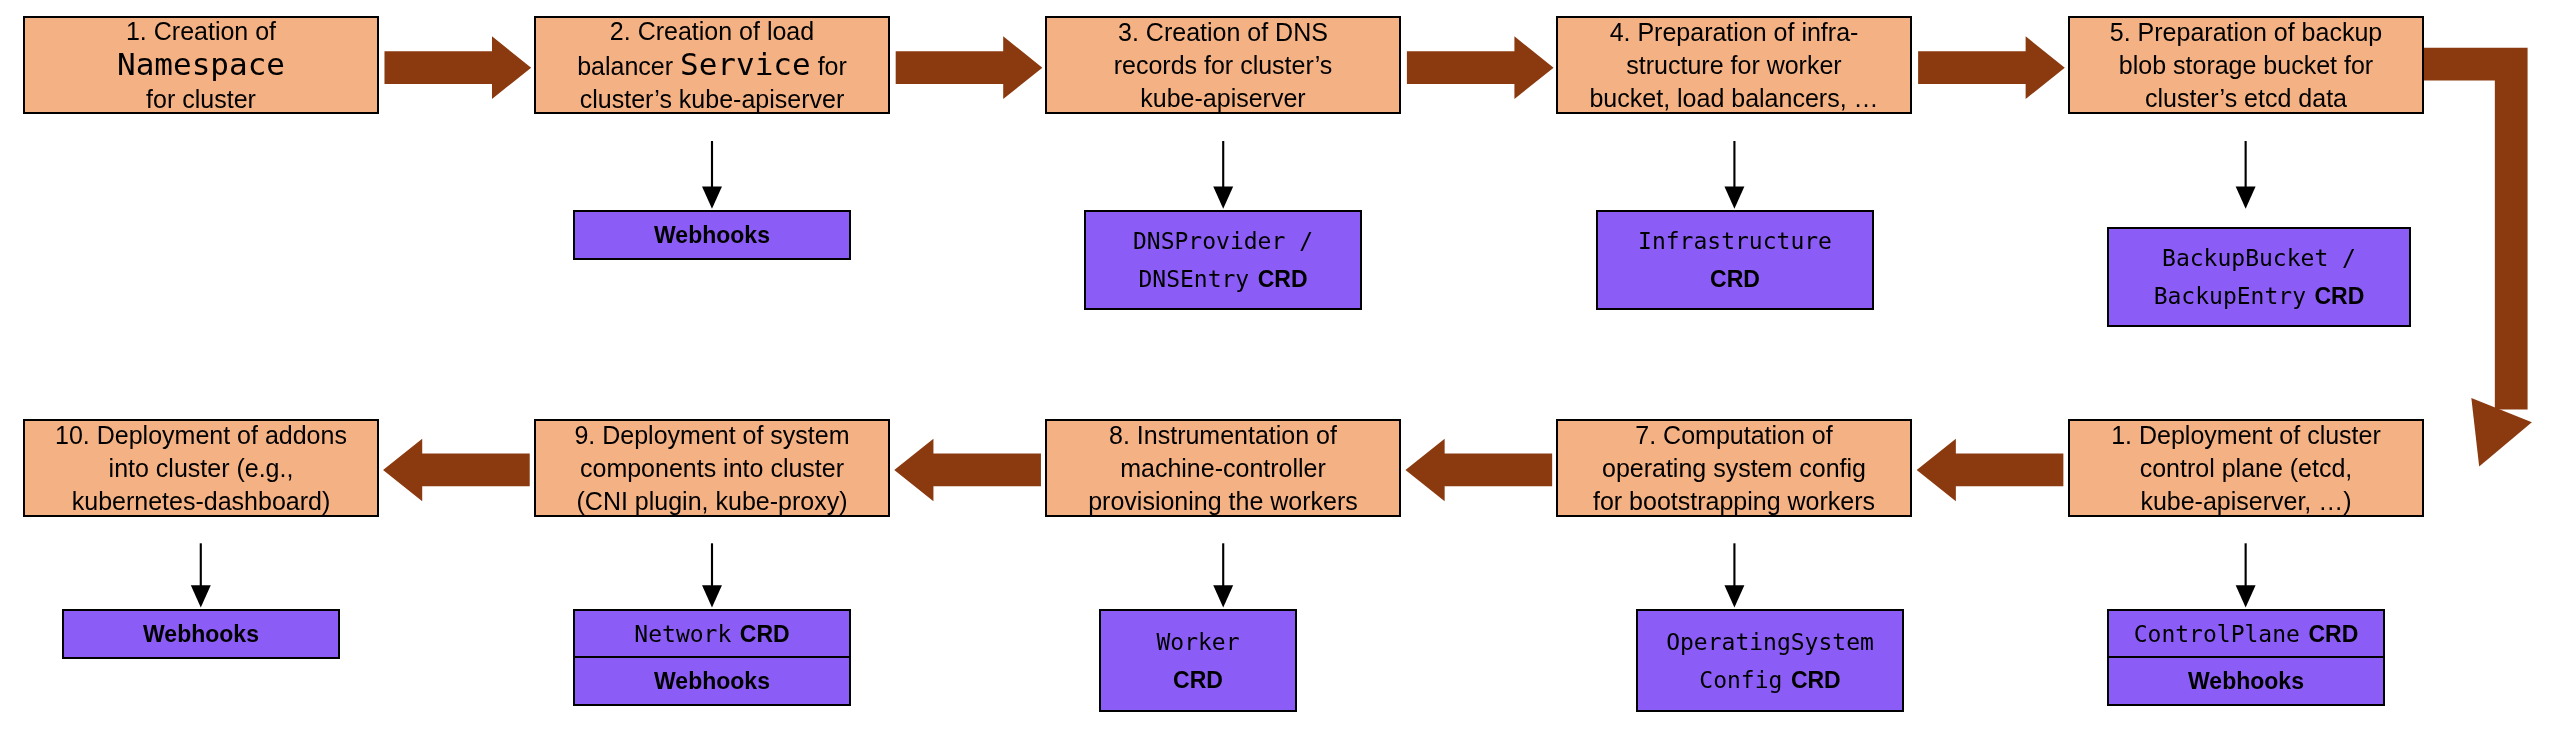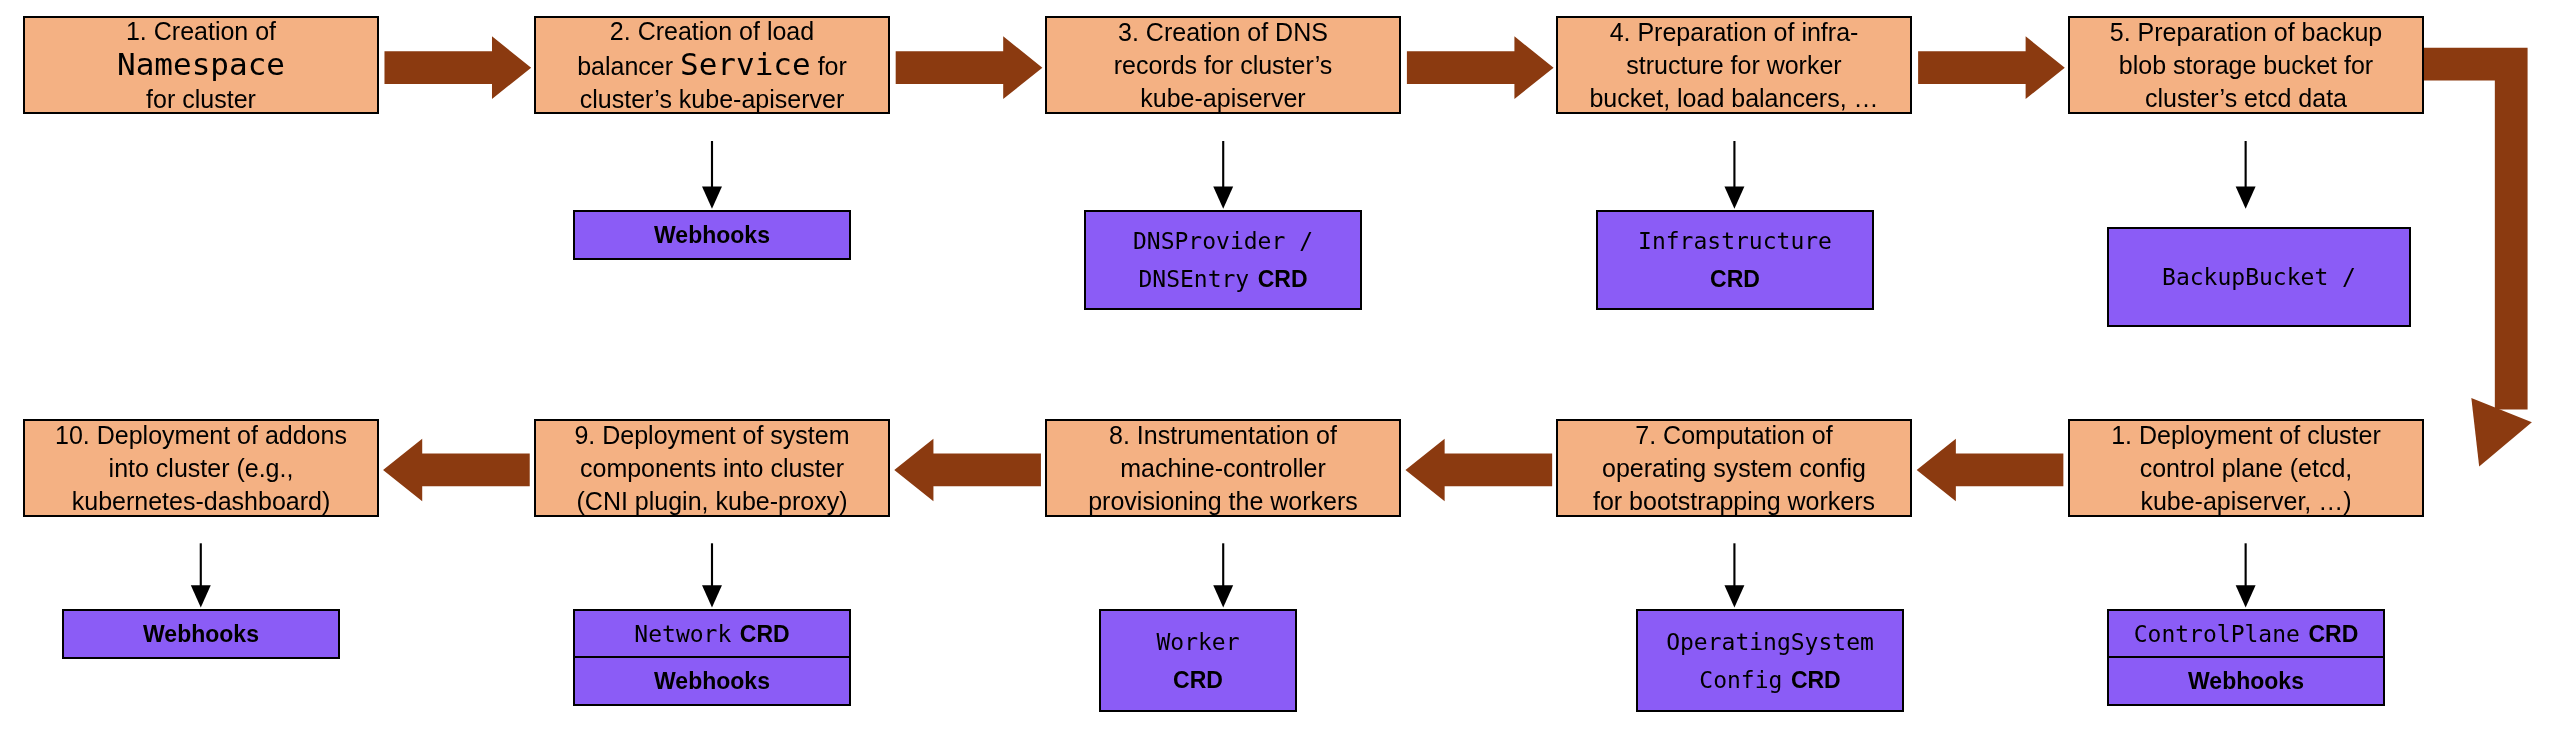--- a/index.html
+++ b/index.html
@@ -135,20 +135,21 @@
   <div class="ln"><span class="mono">DNSEntry</span><span class="b gap">CRD</span></div>
 </div>
 
 <div class="box sub" style="left:1596px;top:210px;width:278px;height:100px">
   <div class="ln"><span class="mono">Infrastructure</span></div>
   <div class="ln"><span class="b">CRD</span></div>
 </div>
 
 <div class="box sub" style="left:2107px;top:227px;width:304px;height:100px">
   <div class="ln"><span class="mono">BackupBucket /</span></div>
+  <div class="ln"><span class="mono">BackupEntry</span><span class="b gap">CRD</span></div>
 </div>
 
 <div class="box sub" style="left:2107px;top:609px;width:278px;height:50px">
   <div class="ln"><span class="mono">ControlPlane</span><span class="b gap">CRD</span></div>
 </div>
 <div class="box sub" style="left:2107px;top:656px;width:278px;height:50px">
   <div class="ln"><span class="b">Webhooks</span></div>
 </div>
 
 <div class="box sub" style="left:1636px;top:609px;width:268px;height:103px">

